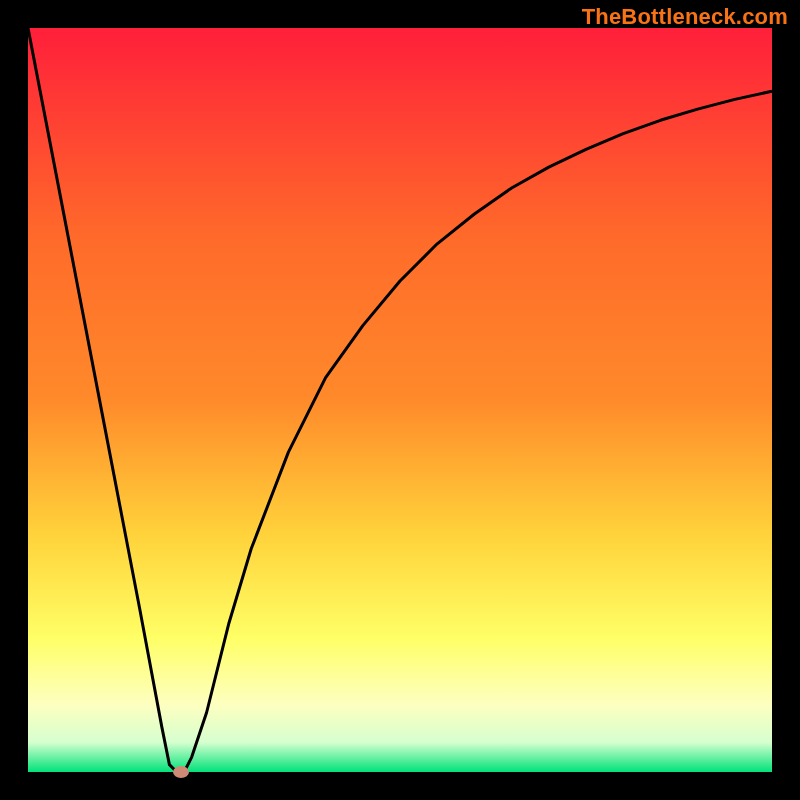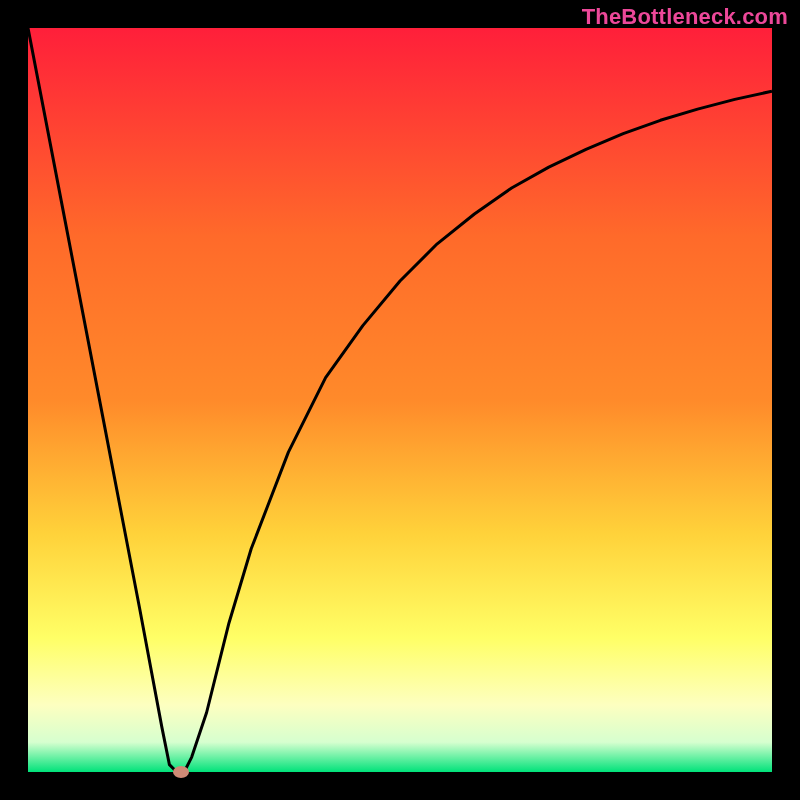--- a/index.html
+++ b/index.html
@@ -34,21 +34,21 @@
     border-radius: 50%;
     transform: translate(-50%, -50%);
   }
   .watermark {
     position: absolute;
     top: 4px;
     right: 12px;
     font-family: Arial, Helvetica, sans-serif;
     font-size: 22px;
     font-weight: 600;
-    color: #ec4899;
+    color: #f97316;
     letter-spacing: 0.2px;
   }
 </style>
 </head>
 <body>
 
 <div class="stage">
 
   <div class="plot-area">
 

